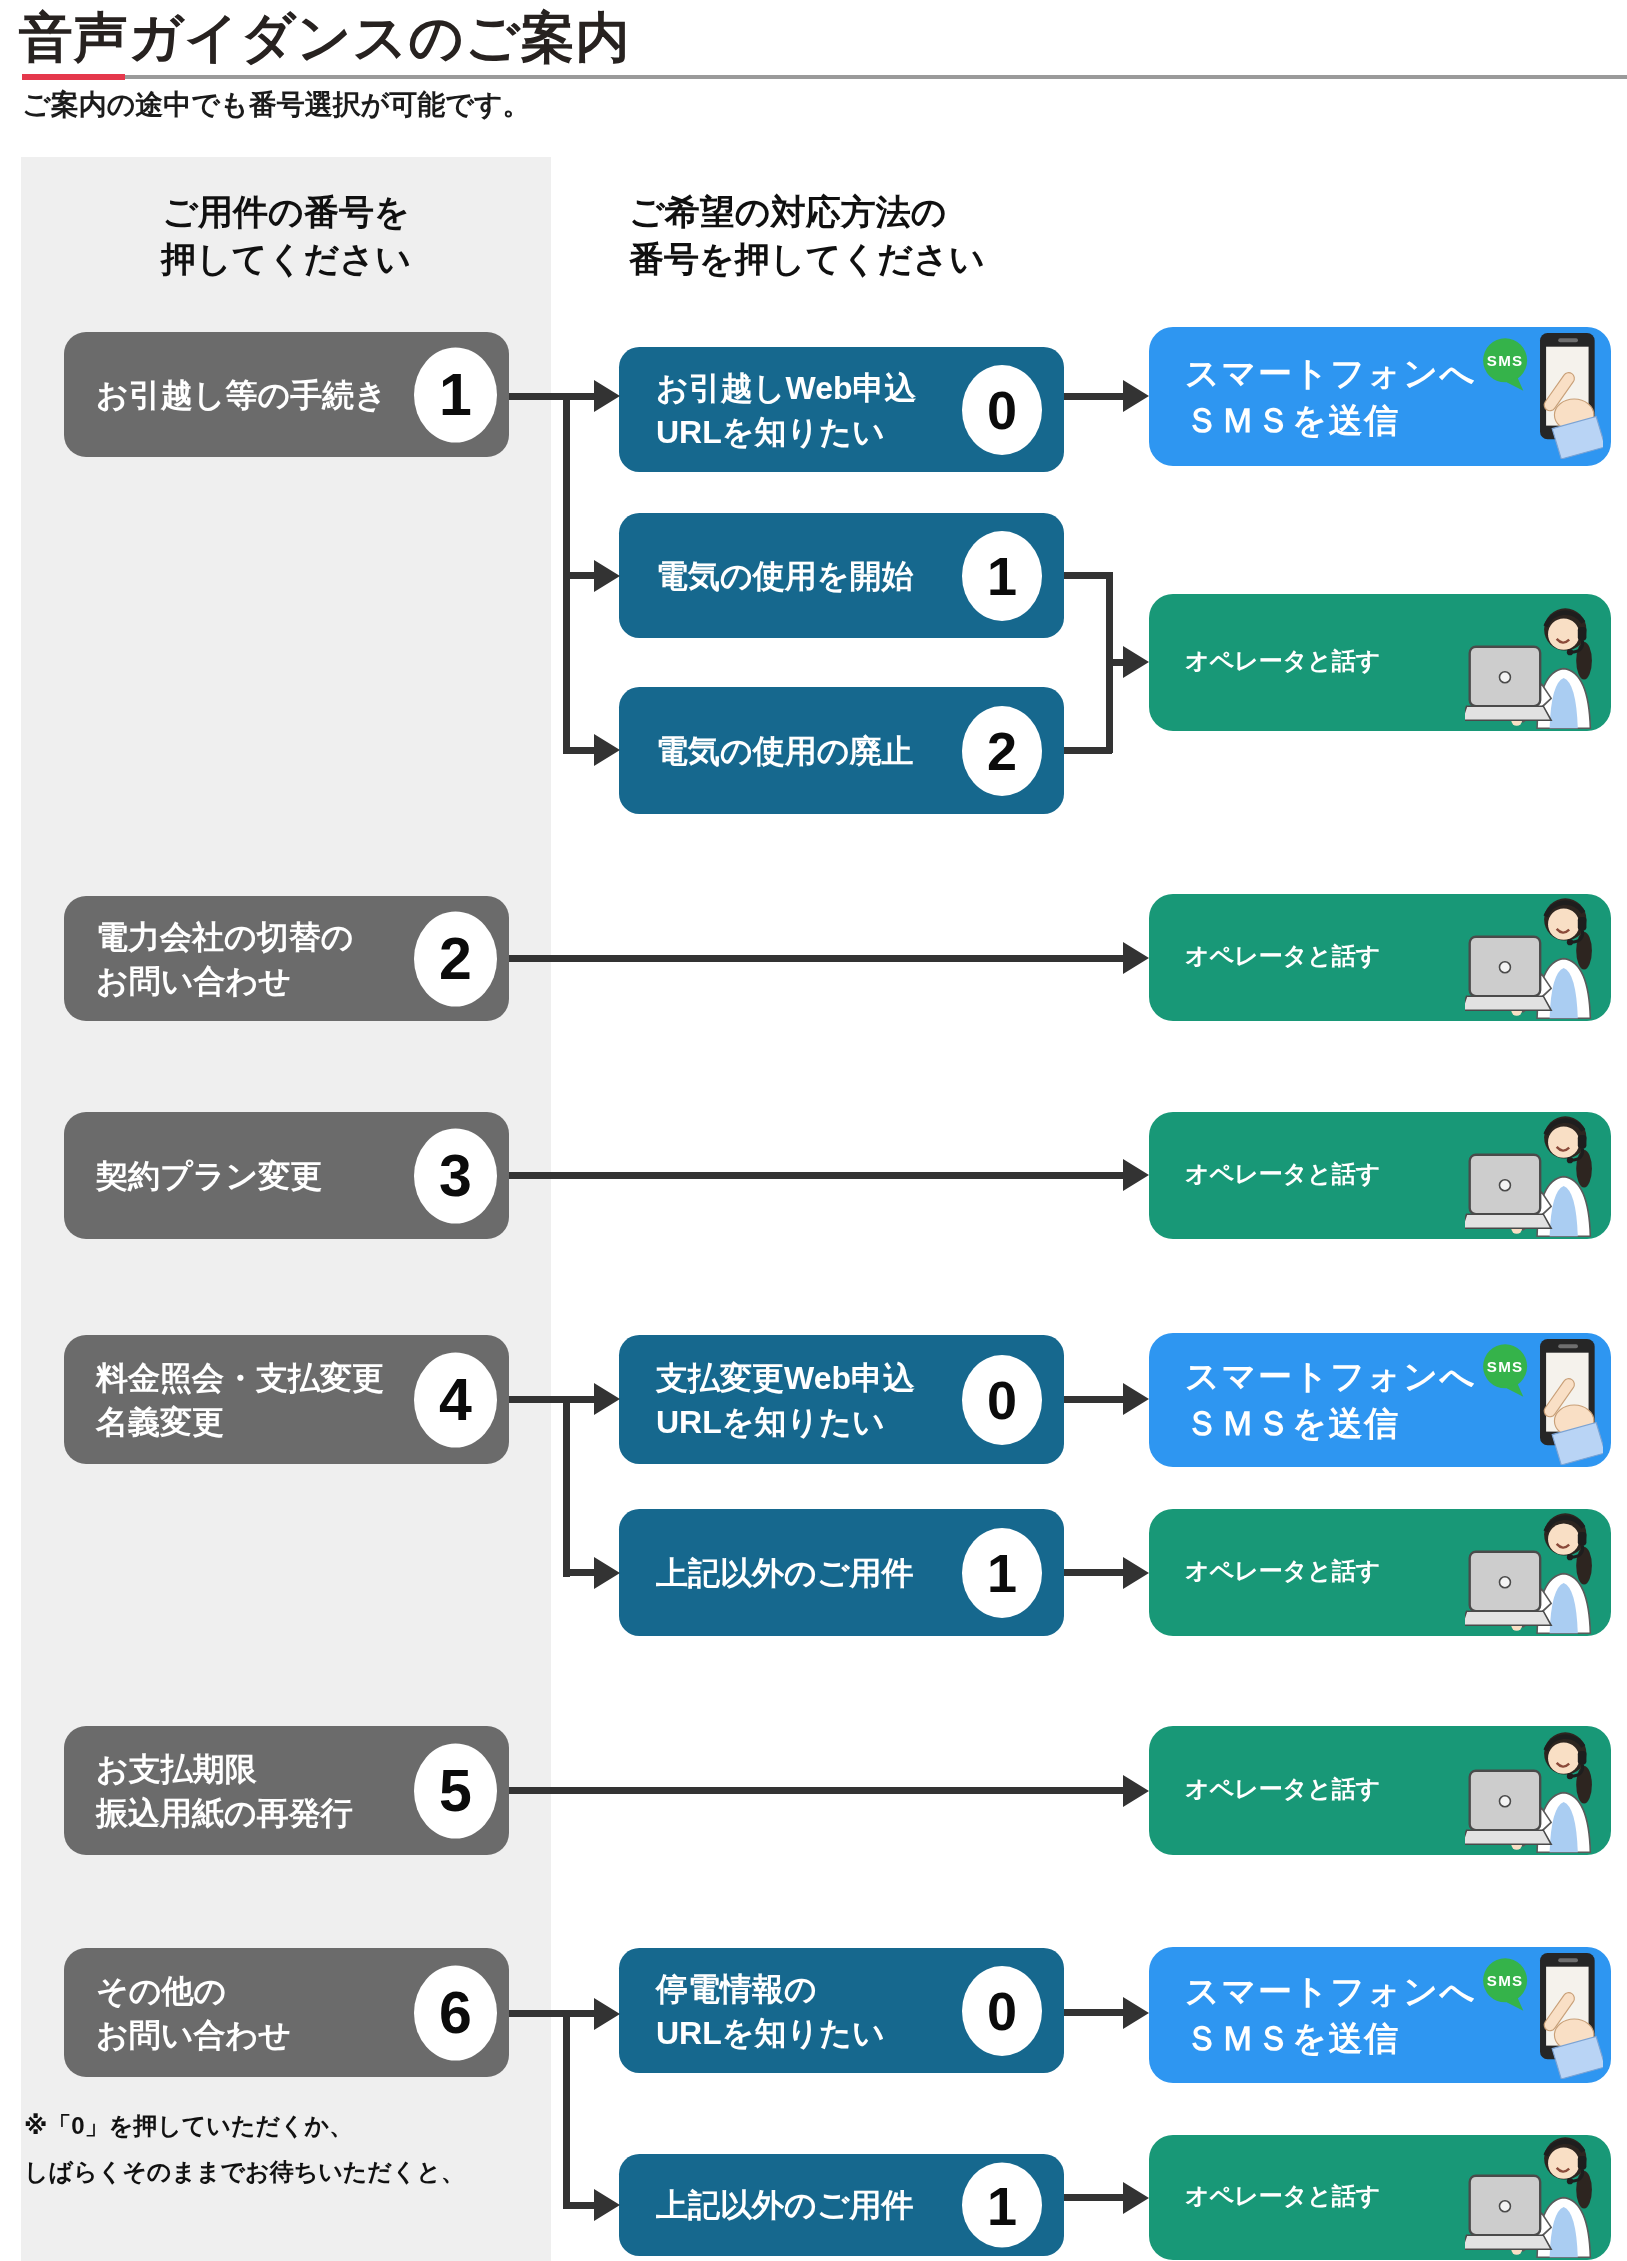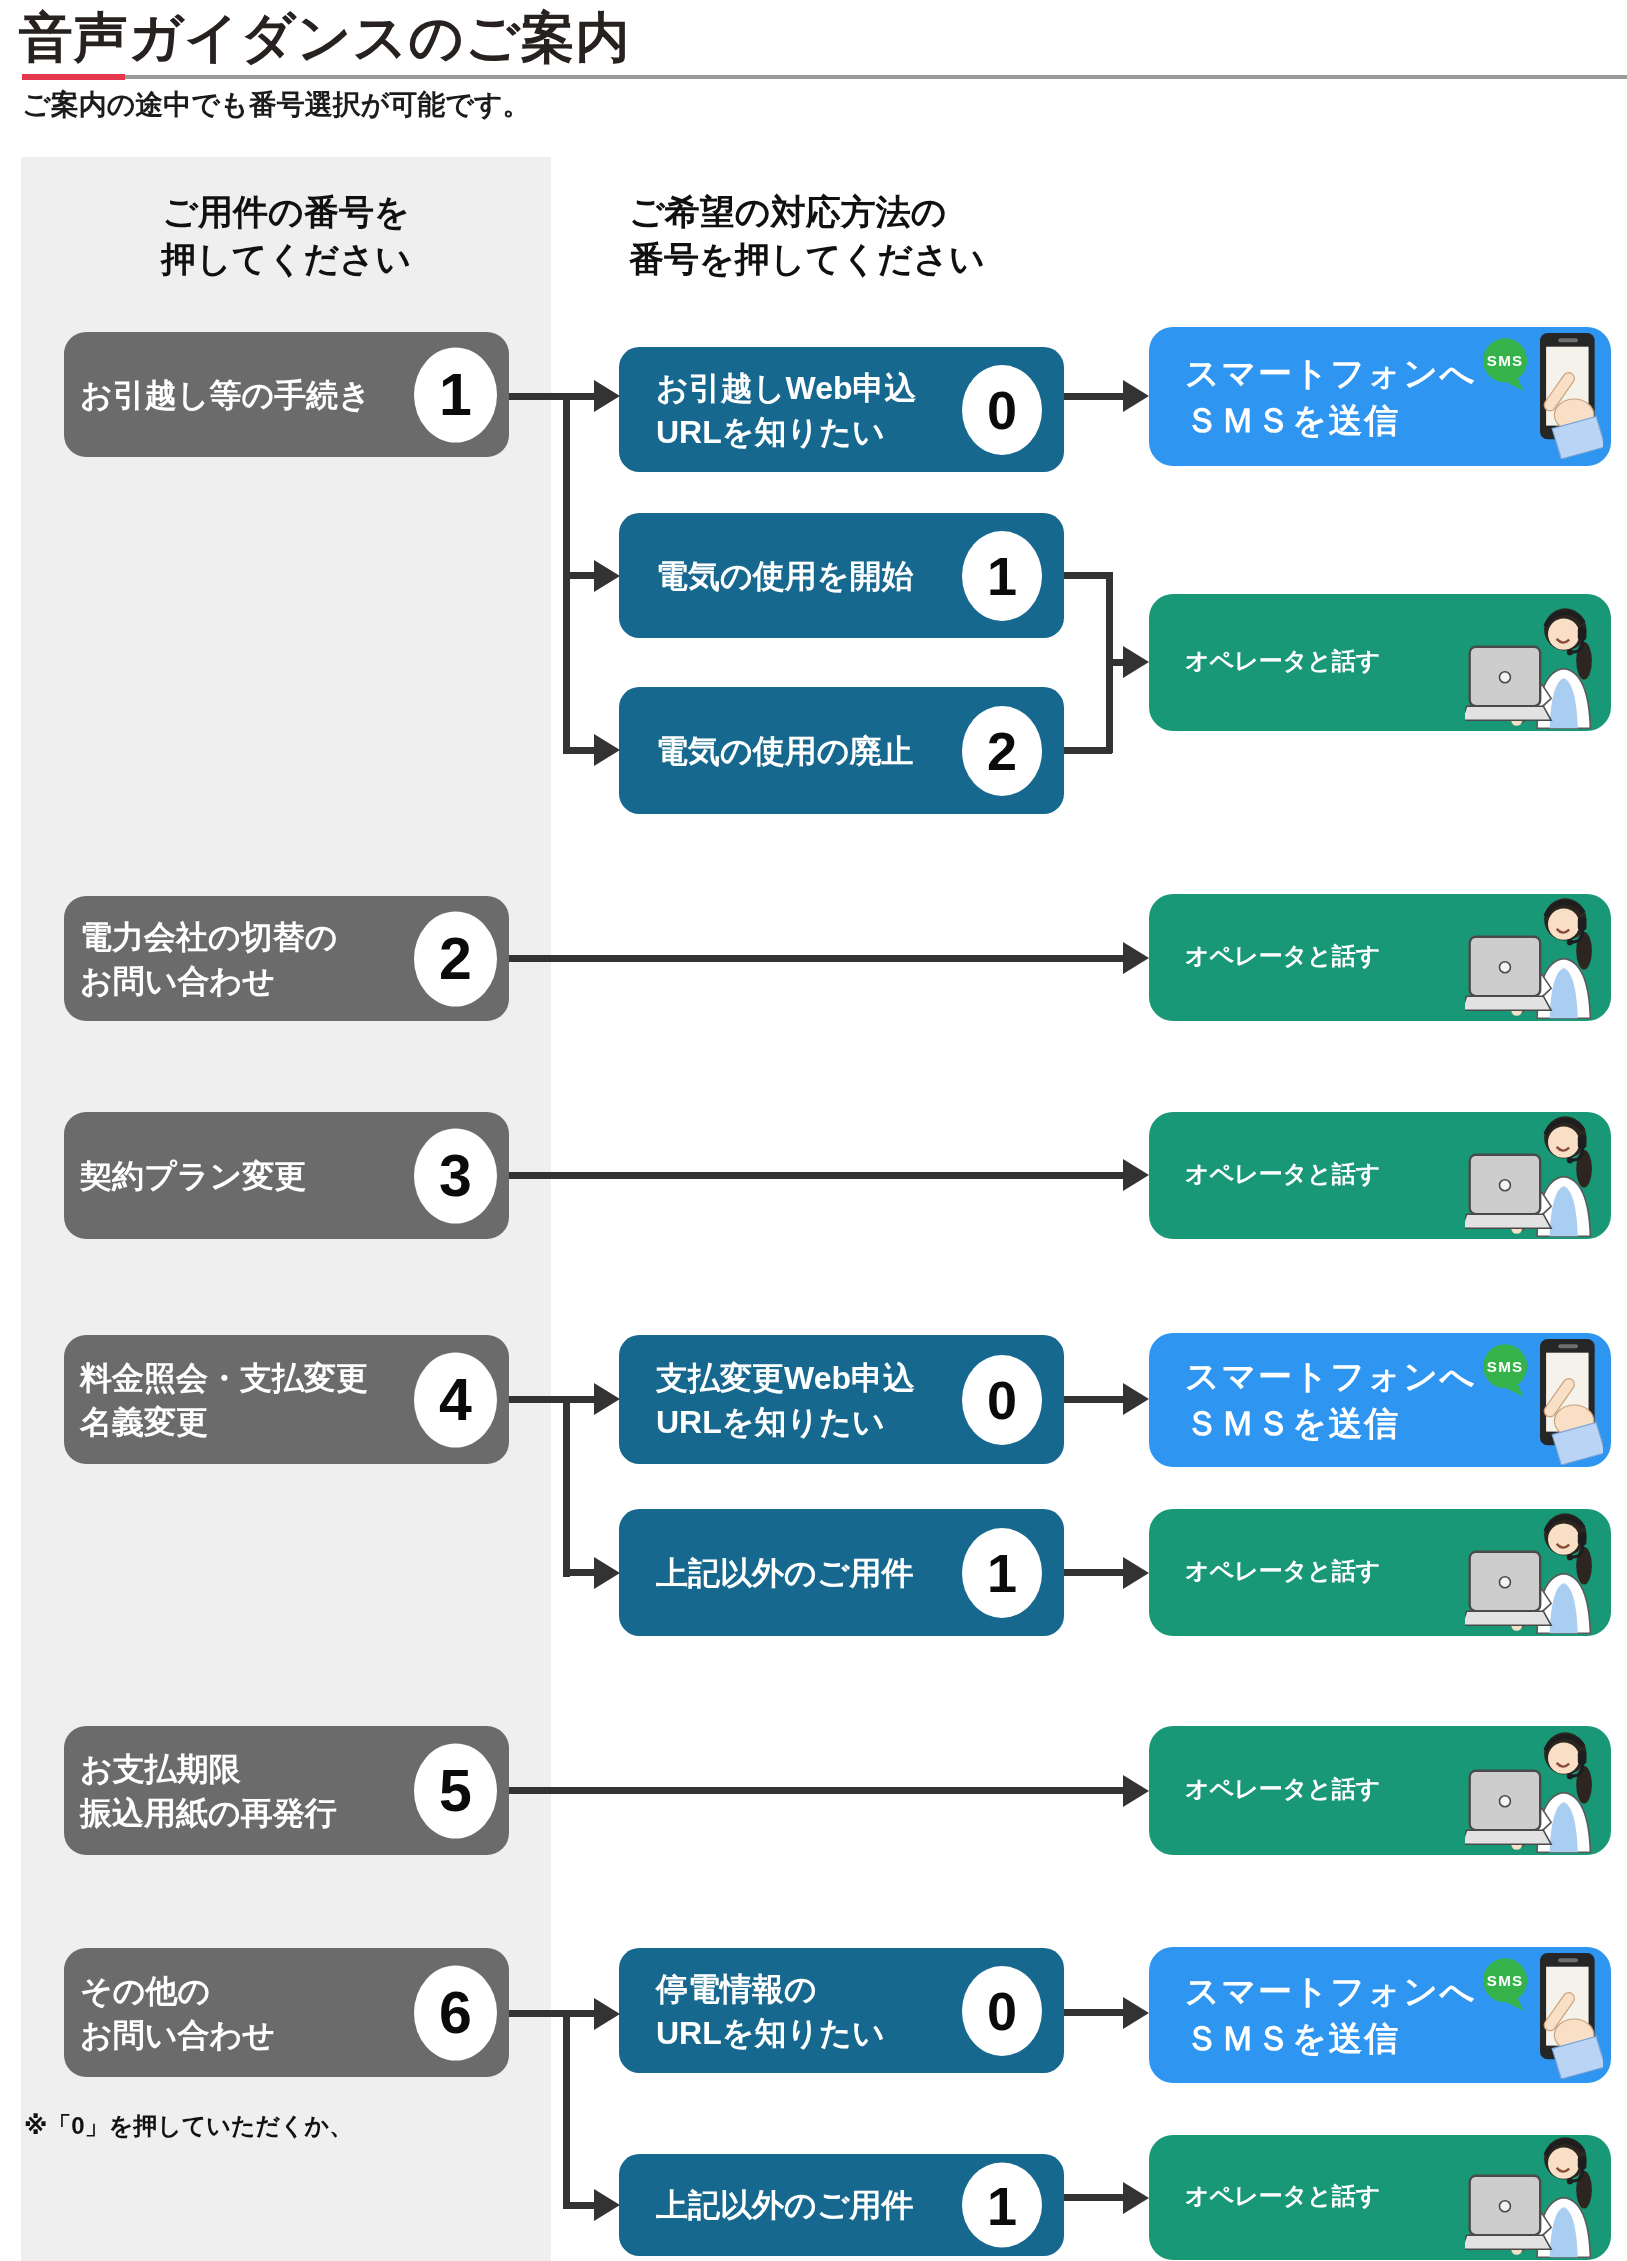--- a/index.html
+++ b/index.html
@@ -24,21 +24,21 @@
   .subtitle{left:22px;top:86px;font-size:28px;font-weight:700;color:#1c1c1c;white-space:nowrap;}
   
   .panel{left:21px;top:157px;width:530px;height:2104px;background:var(--panel-background);}
   .colhead{font-size:35px;font-weight:800;line-height:47px;color:#101010;}
   .colhead.left{left:21px;top:188px;width:530px;text-align:center;}
   .colhead.right{left:629px;top:188px;text-align:left;white-space:nowrap;}
   
   .pbox{
     left:64px;width:445px;background:var(--primary-box);border-radius:22px;
     display:flex;flex-direction:column;justify-content:center;
-    padding-left:16px;padding-right:115px;box-sizing:border-box;
+    padding-left:32px;padding-right:115px;box-sizing:border-box;
     color:#fff;font-weight:800;font-size:32px;line-height:44px;white-space:nowrap;
   }
   .sbox{
     left:619px;width:445px;background:var(--secondary-box);border-radius:20.3px;
     display:flex;flex-direction:column;justify-content:center;
     padding-left:37px;padding-right:112px;box-sizing:border-box;
     color:#fff;font-weight:800;font-size:32px;line-height:44px;white-space:nowrap;
   }
   .digit{
     position:absolute;background:#fff;border-radius:50%;
@@ -373,16 +373,17 @@
   <div class="v" style="left:563px;top:2010px;height:198px;"></div>
   <div class="h" style="left:563px;top:2202px;width:30.5px;"></div>
   <div class="ah" style="left:594px;top:2189px;"></div>
   <div class="h" style="left:1064px;top:2009px;width:59px;"></div>
   <div class="ah" style="left:1123px;top:1997px;"></div>
   <div class="h" style="left:1064px;top:2194px;width:59px;"></div>
   <div class="ah" style="left:1123px;top:2182px;"></div>
 
   <div class="abs footnote">
     <div>※「0」を押していただくか、</div>
+    <div>しばらくそのままでお待ちいただくと、</div>
   </div>
 
 </div>
 
 
 </body></html>

